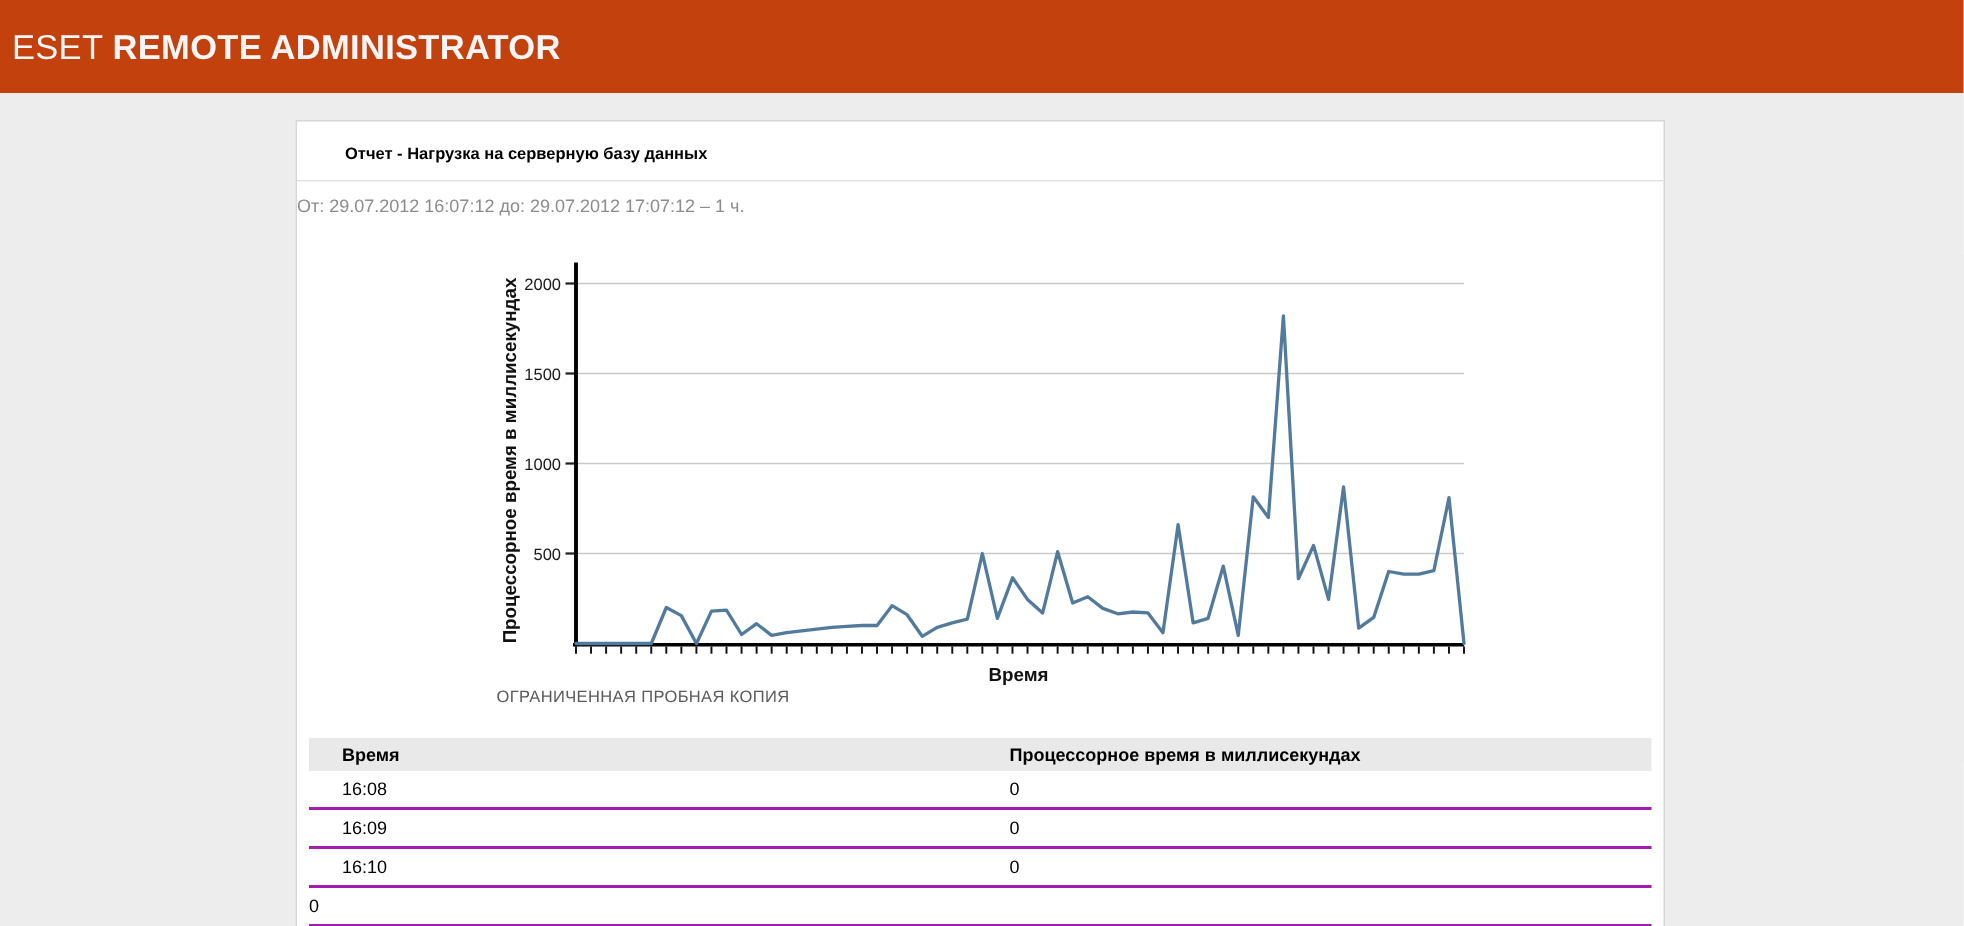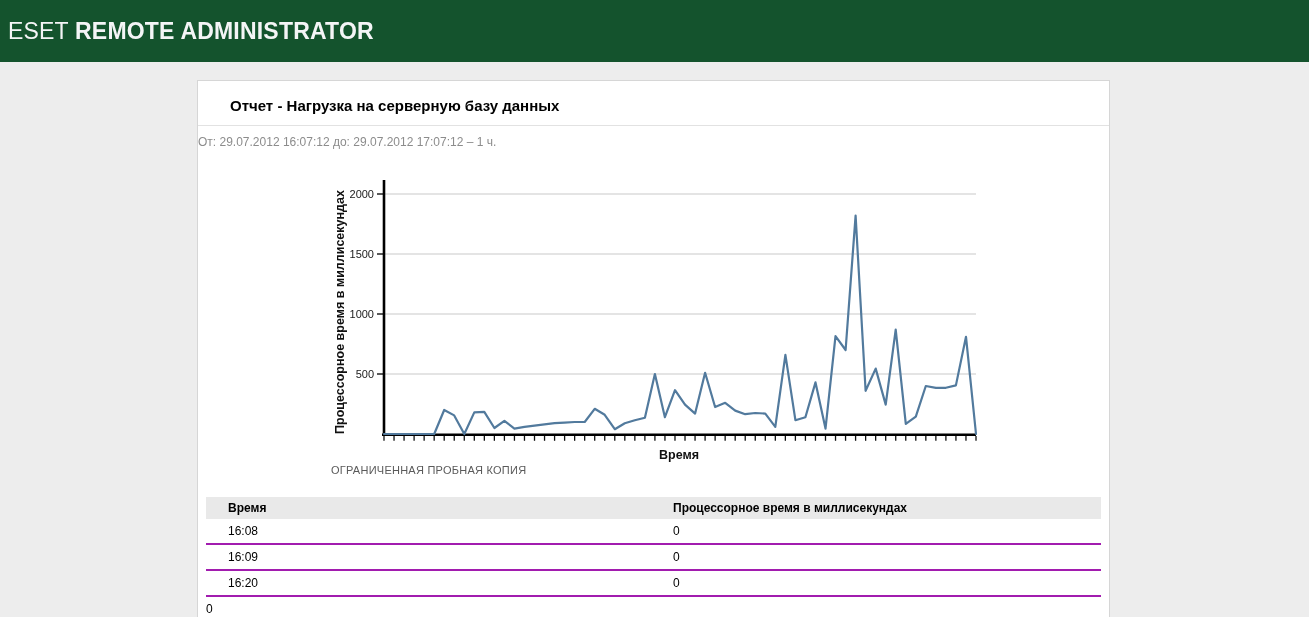--- a/index.html
+++ b/index.html
@@ -1,26 +1,26 @@
 <!DOCTYPE html>
 <html><head>
 <meta charset="utf-8">
 <style>
   * { margin:0; padding:0; box-sizing:border-box; }
   html,body { width:1309px; height:617px; overflow:hidden; background:#ededed;
               font-family:"Liberation Sans", sans-serif; }
   .topbar { position:absolute; left:0; top:0; width:1309px; height:62px;
-            background:#14532d; color:#f4f5f6; display:flex; align-items:center;
+            background:#c2410c; color:#f4f5f6; display:flex; align-items:center;
             padding-left:8px; }
   .brand { font-size:23px; letter-spacing:.2px; white-space:pre; }
   .brand .light { font-weight:400; }
   .brand .bold  { font-weight:700; }
   .panel { position:absolute; left:197px; top:80px; width:913px; height:620px;
            background:#ffffff; border:1px solid #d6d6d6; }
-  .panel-title { font-size:15px; font-weight:700; color:#000;
+  .panel-title { font-size:11px; font-weight:700; color:#000;
                  padding:16px 0 11px 32px; }
   .title-divider { border:none; border-top:1px solid #e2e2e2; height:0; }
   .date-range { color:#8c8c8c; font-size:12px; padding-top:9px; }
   .chart-wrap { position:relative; margin-top:8px; height:320px; }
   .chart-wrap svg { position:absolute; left:0; top:0; }
   .watermark { position:absolute; left:133px; top:307px; font-size:11px;
                color:#5a5a5a; letter-spacing:.25px; }
   .rtable { margin:20px 8px 0 8px; font-size:12px; color:#000; }
   .trow { display:flex; align-items:center; height:26px; border-bottom:2px solid #a21caf; }
   .trow.thead { height:22px; background:#e9e9e9; font-weight:700; border-bottom:none; }
@@ -130,21 +130,21 @@
     <div id="tbody">
         <div class="trow">
           <div class="c1">16:08</div>
           <div class="c2">0</div>
         </div>
         <div class="trow">
           <div class="c1">16:09</div>
           <div class="c2">0</div>
         </div>
         <div class="trow">
-          <div class="c1">16:20</div>
+          <div class="c1">16:10</div>
           <div class="c2">0</div>
         </div>
         <div class="trow">
           <div class="c2">0</div>
         </div>
       </div>
   </div>
 </div>
 
 </body></html>

